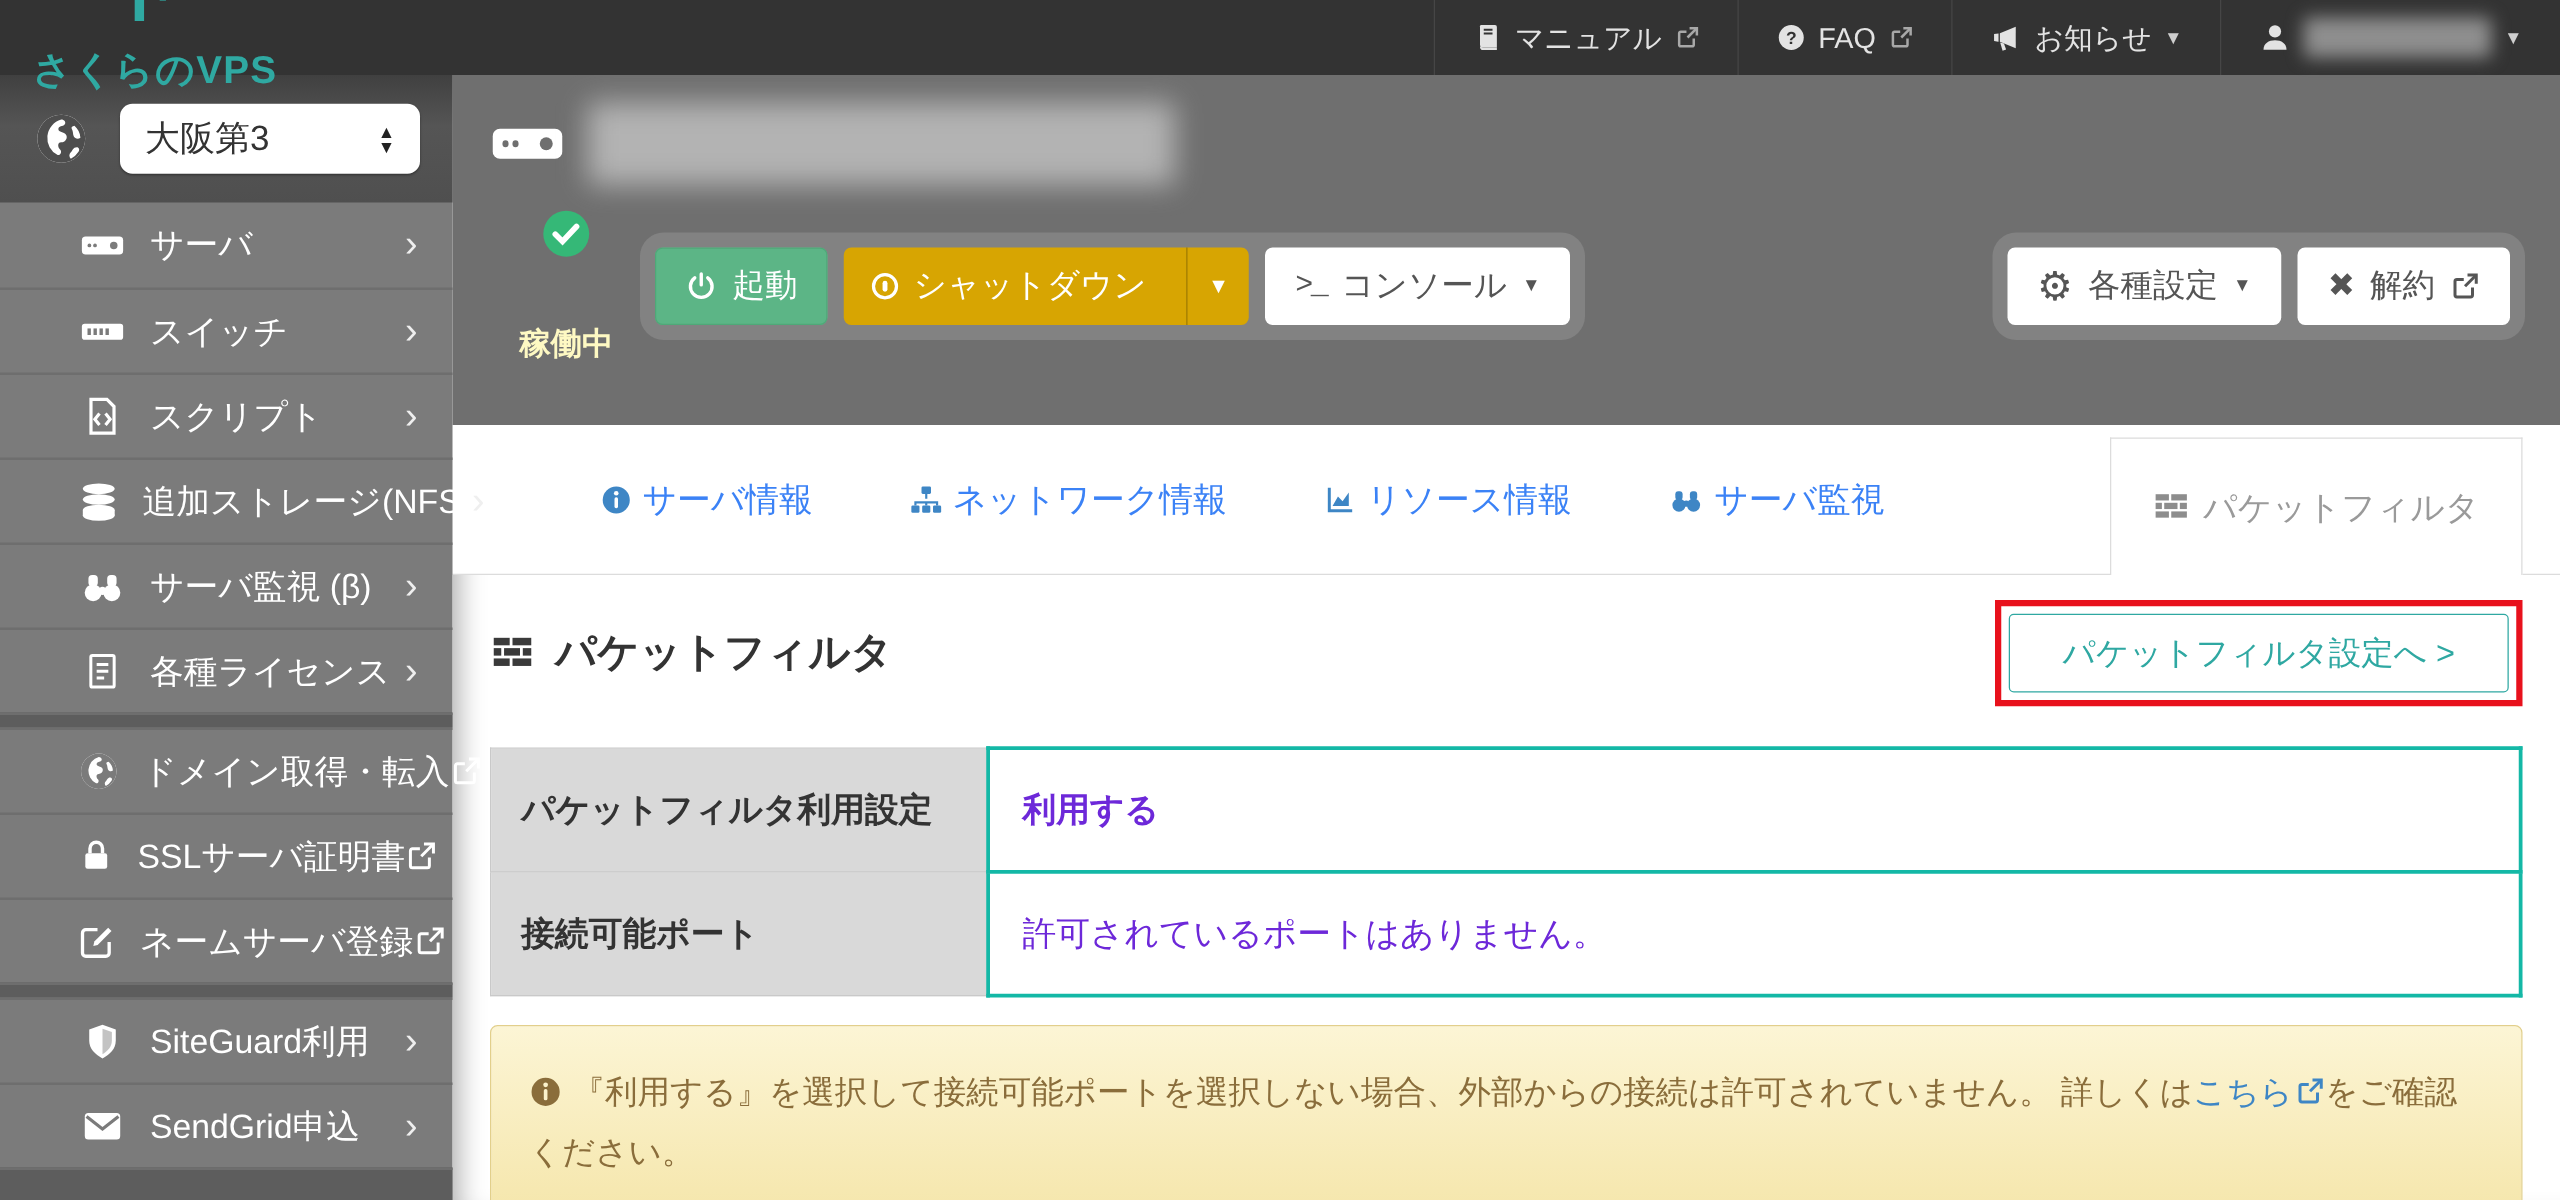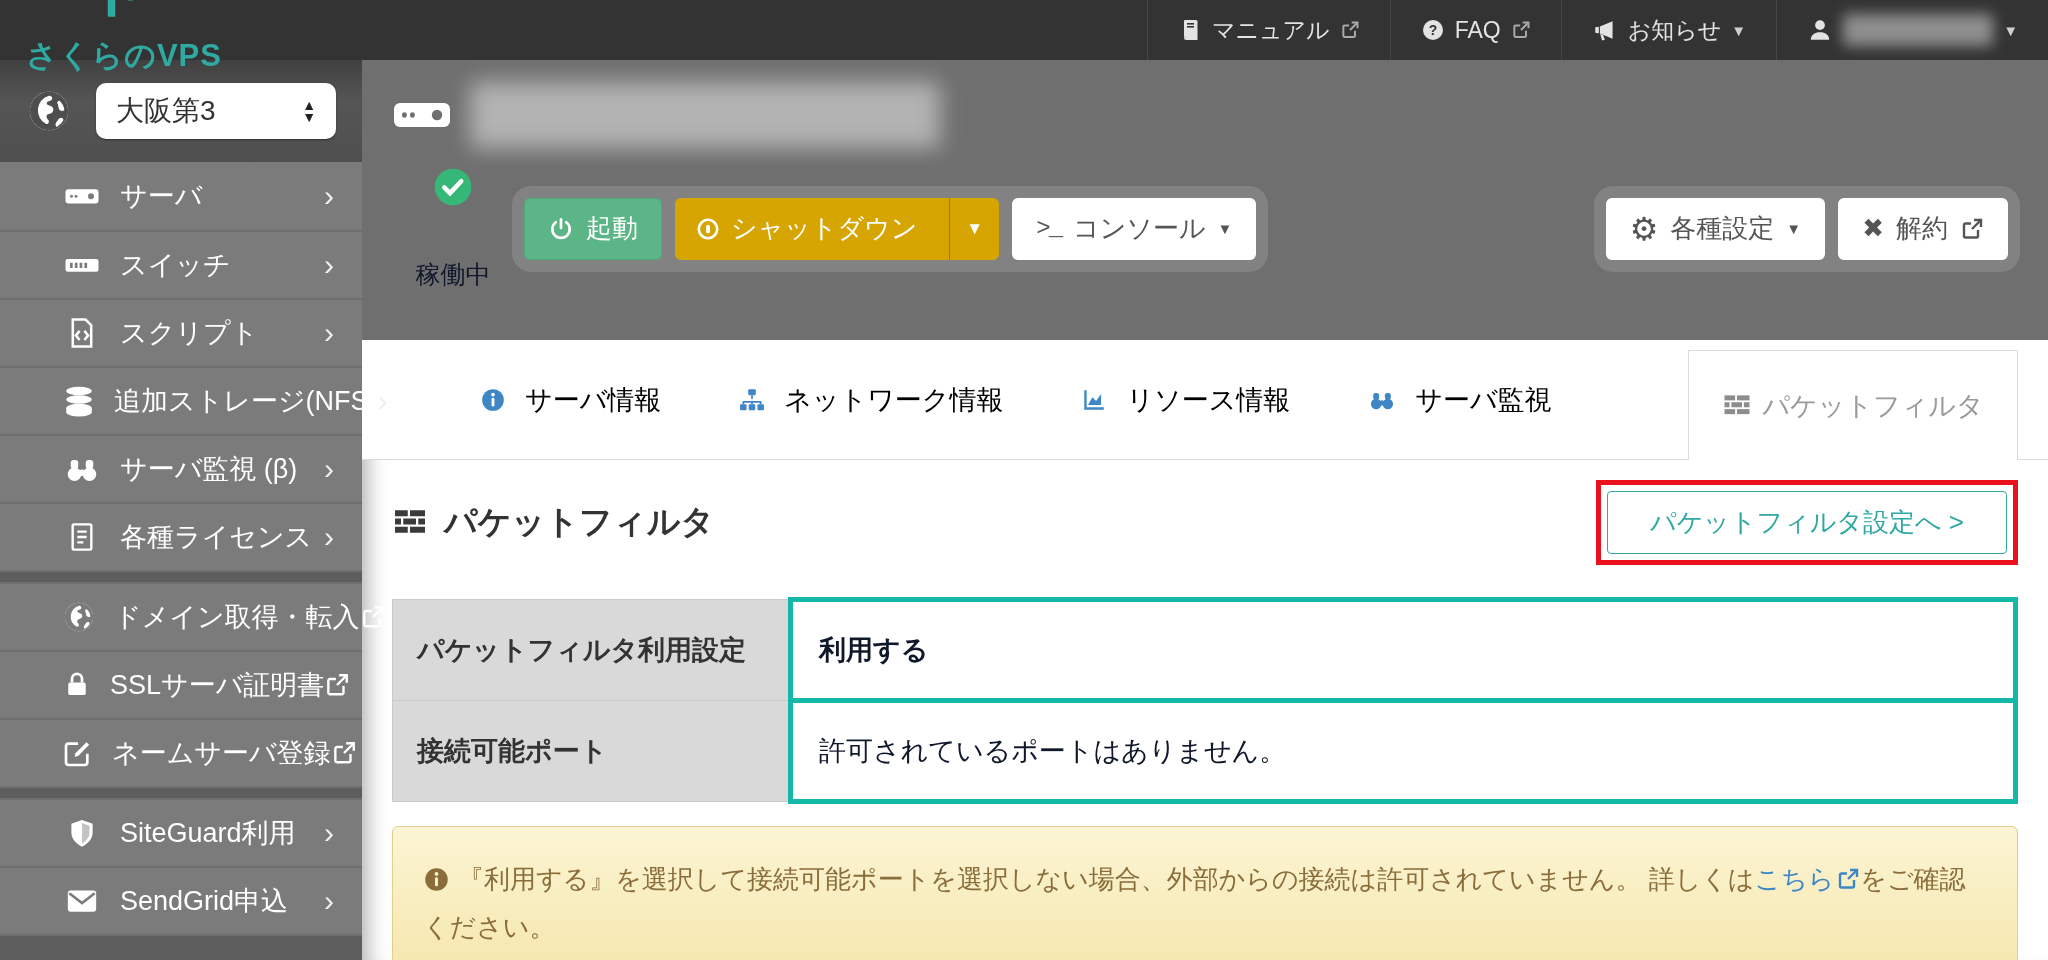--- a/index.html
+++ b/index.html
@@ -48,59 +48,59 @@
   .title-row { display:flex; align-items:center; gap:20px; }
   .redact-name { width:470px; height:66px; background:rgba(235,235,235,.55); filter:blur(11px); }
   .host-row { display:flex; align-items:center; gap:12px; margin-top:8px; }
   .vps-badge { background:#14a8a8; color:#fff; font-weight:bold; font-size:24px;
     padding:5px 13px; border-radius:5px; }
   .redact-host { width:300px; height:34px; background:rgba(225,225,225,.5); }
   .redact-ip { width:285px; height:34px; background:rgba(225,225,225,.5); }
   .host-text { color:#fff; font-size:29px; }
   .action-row { display:flex; align-items:center; margin-top:18px; }
   .status { width:118px; display:flex; flex-direction:column; align-items:center; gap:5px; flex:none; }
-  .status-label { color:#0f172a; font-size:25px; font-weight:normal;margin-top:45px; }
+  .status-label { color:#fef9c3; font-size:25px; font-weight:bold;margin-top:45px; }
   .btn-group { background:#828282; border-radius:19px; padding:12px; display:flex;
     gap:13px; align-items:center; }
   .btn { height:62px; border-radius:6px; font-size:26px; display:flex; align-items:center;
     gap:12px; padding:0 24px; cursor:pointer; white-space:nowrap; }
   .btn-start { background:#5cb586; color:#fff; box-shadow:inset 0 0 0 1px #4fa878; }
   .btn-shutdown { background:#d7a502; color:#fff; padding:0; }
   .shutdown-main { display:flex; align-items:center; gap:10px; padding:0 20px; height:100%; }
   .shutdown-caret { width:50px; height:100%; display:flex; align-items:center; justify-content:center;
     border-left:1px solid rgba(90,70,0,.45); }
   .btn-white { background:#fff; color:#555; }
   .group-right { margin-left:auto; }
   .terminal-glyph { font-family:"Liberation Mono","DejaVu Sans Mono",monospace; font-size:24px; letter-spacing:-2px; }
   .gear-glyph { font-size:32px; line-height:1; }
   .x-glyph { font-size:26px; }
 
   
   .tabrow { position:relative; height:120px; border-bottom:1px solid #dcdcdc;
     display:flex; align-items:center; padding-left:118px; gap:78px; background:#fff; }
-  .tab { display:flex; align-items:center; gap:19px; color:#000000; font-size:27px; cursor:pointer; }
+  .tab { display:flex; align-items:center; gap:8px; color:#3b82f6; font-size:27px; cursor:pointer; }
   .tab-active { position:absolute; right:30px; top:10px; bottom:-1px; width:330px;
     background:#fff; border:1px solid #dcdcdc; border-bottom:none;
     display:flex; align-items:center; justify-content:center; gap:10px;
     color:#9a9a9a; font-size:27px; cursor:default; }
 
   
   .content { padding:20px 30px 0 30px; }
   .content-head { display:flex; align-items:center; justify-content:space-between; }
   .page-heading { display:flex; align-items:center; gap:16px; font-size:33px;
     font-weight:bold; color:#333; }
   .red-highlight { border:5px solid #e8111c; background:#fff; padding:6px; }
   .teal-btn { border:1px solid #2fa8a2; color:#2fa8a2; background:#fff; font-size:26px;
     padding:13px 42px; border-radius:4px; text-align:center; cursor:pointer; white-space:nowrap; }
 
   .info-table { width:100%; border-collapse:collapse; margin-top:32px;
     border:1px solid #c9c9c9; }
   .info-table th { width:398px; background:#d9d9d9; text-align:left; vertical-align:middle;
     font-size:27px; font-weight:bold; color:#333; padding:30px 24px; border:1px solid #c9c9c9; }
-  .info-table td { font-size:27px; color:#0f172a; padding:30px 26px; border:5px solid #14b8a6;
+  .info-table td { font-size:27px; color:#6d28d9; padding:30px 26px; border:3px solid #14b8a6;
     background:#fff; vertical-align:middle; }
   .td-bold { font-weight:bold; }
 
   .notice { margin-top:22px; background:linear-gradient(#fcf5d5,#f5e6ab);
     border:1px solid #e2cf8b; border-radius:6px; padding:28px 30px;
     color:#8a6d3b; font-size:26px; line-height:48px; }
   .notice-link { color:#3e86c5; cursor:pointer; }
   .inline-icon { display:inline-block; vertical-align:-5px; margin-right:8px; }
   .inline-ext { display:inline-block; vertical-align:-3px; margin-left:2px; }
 </style>

